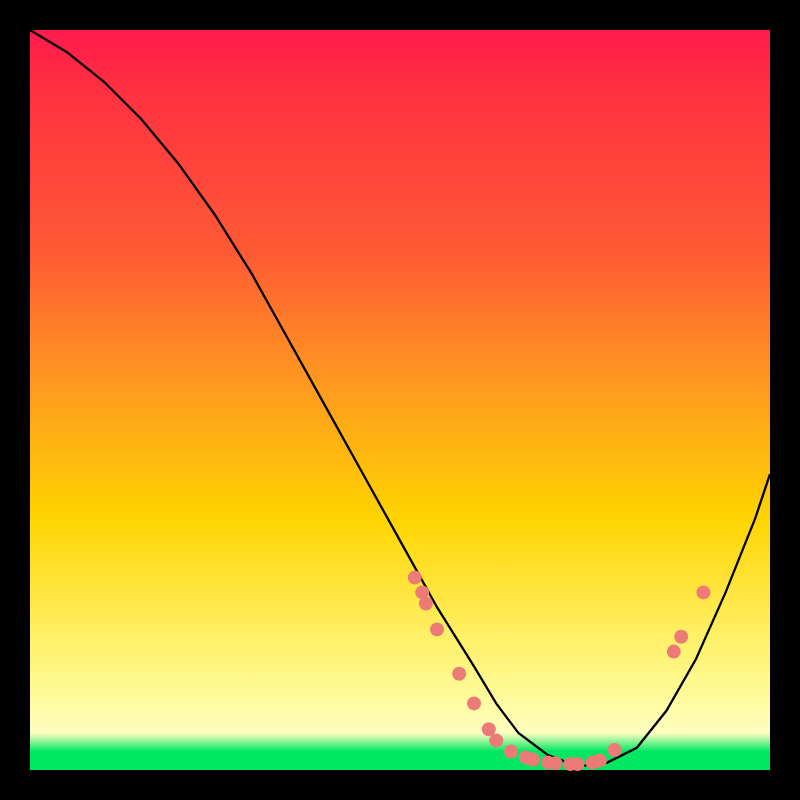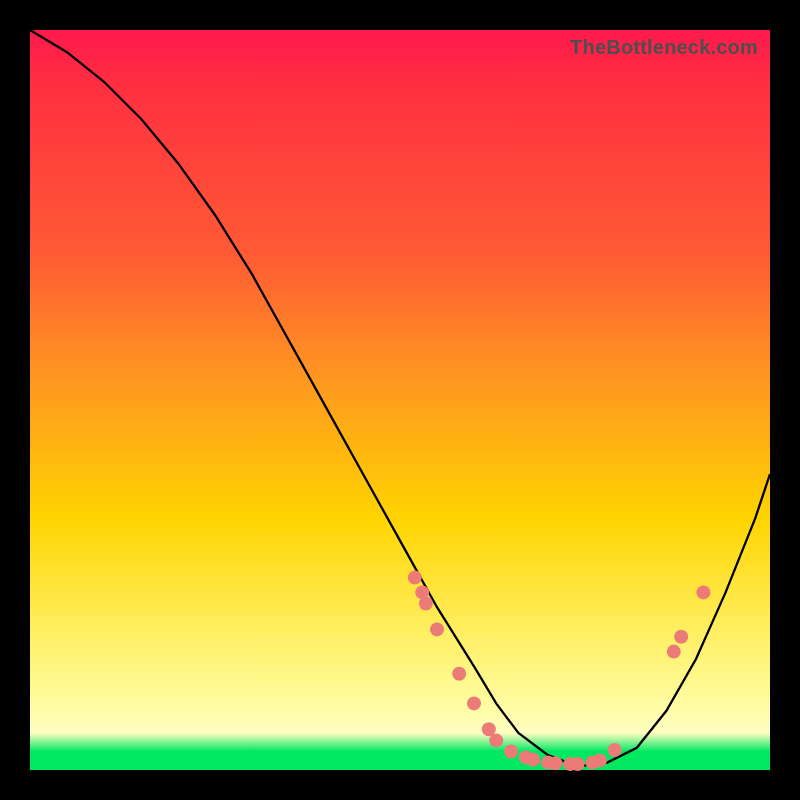--- a/index.html
+++ b/index.html
@@ -65,21 +65,20 @@
     fill: #ec7b78;
     stroke: none;
   }
 </style>
 </head>
 <body>
 
 <div class="stage">
   <div class="plot">
 
-    <div class="watermark">TheBottleneck.com</div>
 
     <svg class="curve" viewBox="0 0 740 740">
       <path id="curve-path" class="curve-path" d="M0.0 0.0 L37.0 22.2 L74.0 51.8 L111.0 88.8 L148.0 133.2 L185.0 185.0 L222.0 244.2 L259.0 310.8 L296.0 377.4 L333.0 444.0 L370.0 510.6 L407.0 577.2 L444.0 636.4 L466.2 673.4 L488.4 703.0 L518.0 725.2 L547.6 736.3 L577.2 732.6 L606.8 717.8 L636.4 680.8 L666.0 629.0 L695.6 562.4 L725.2 488.4 L740.0 444.0"></path>
       <g id="dots-group">
           <circle cx="384.8" cy="547.6" r="7" class="dot"></circle>
           <circle cx="392.2" cy="562.4" r="7" class="dot"></circle>
           <circle cx="395.9" cy="573.5" r="7" class="dot"></circle>
           <circle cx="407.0" cy="599.4" r="7" class="dot"></circle>
           <circle cx="429.2" cy="643.8" r="7" class="dot"></circle>
           <circle cx="444.0" cy="673.4" r="7" class="dot"></circle>

